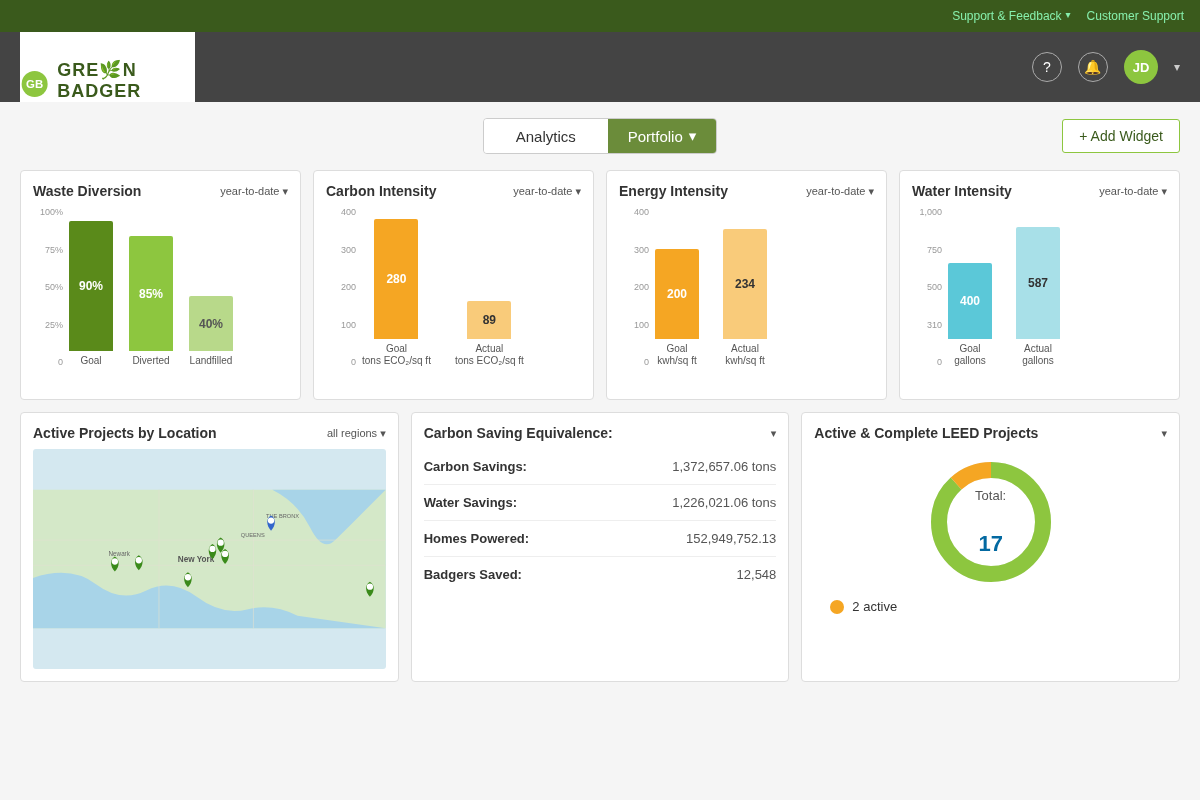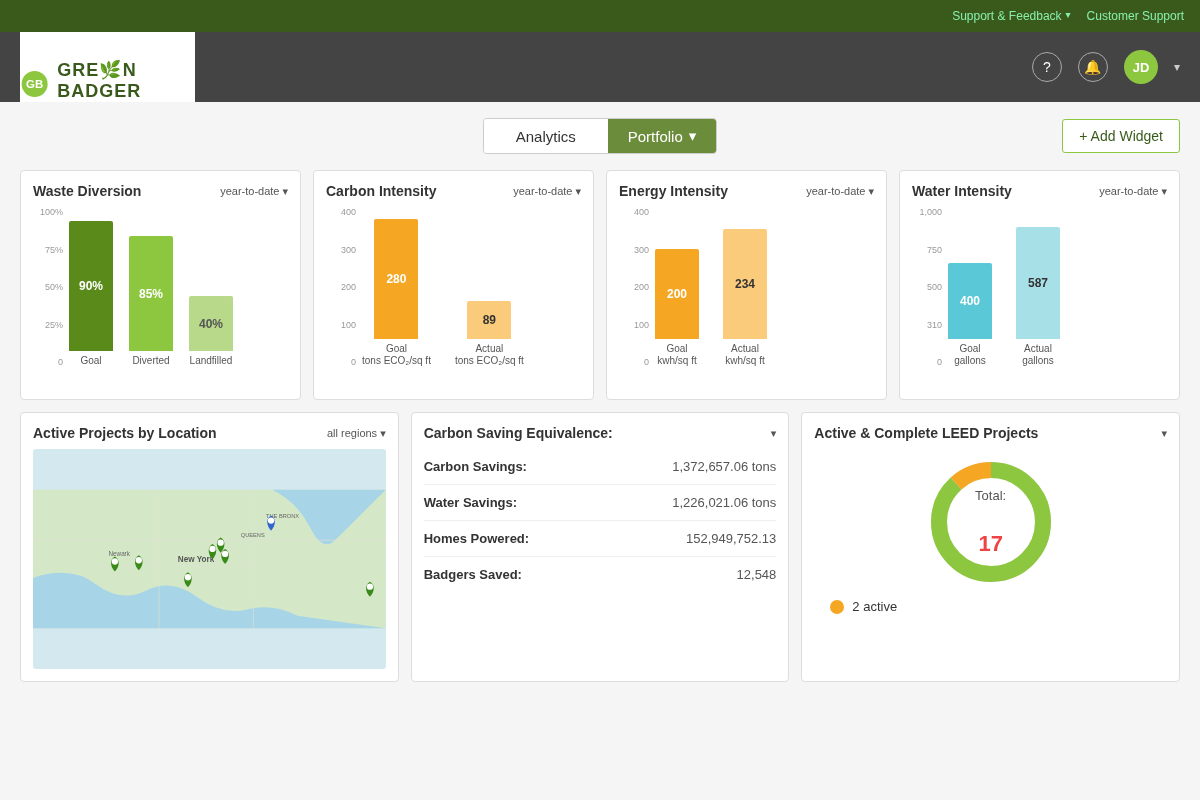--- a/index.html
+++ b/index.html
@@ -264,21 +264,21 @@
       height: 130px;
     }
     .donut-svg { width: 130px; height: 130px; }
     .donut-center {
       position: absolute;
       top: 50%; left: 50%;
       transform: translate(-50%, -50%);
       text-align: center;
     }
     .donut-total-label { font-size: 13px; color: #555; }
-    .donut-total-num { font-size: 22px; font-weight: bold; color: #ef4444; margin-top: 28px; }
+    .donut-total-num { font-size: 22px; font-weight: bold; color: #0369a1; margin-top: 28px; }
     .donut-legend {
       margin-top: 12px;
       display: flex;
       flex-direction: column;
       gap: 6px;
       width: 100%;
       padding-left: 16px;
     }
     .legend-item {
       display: flex;

